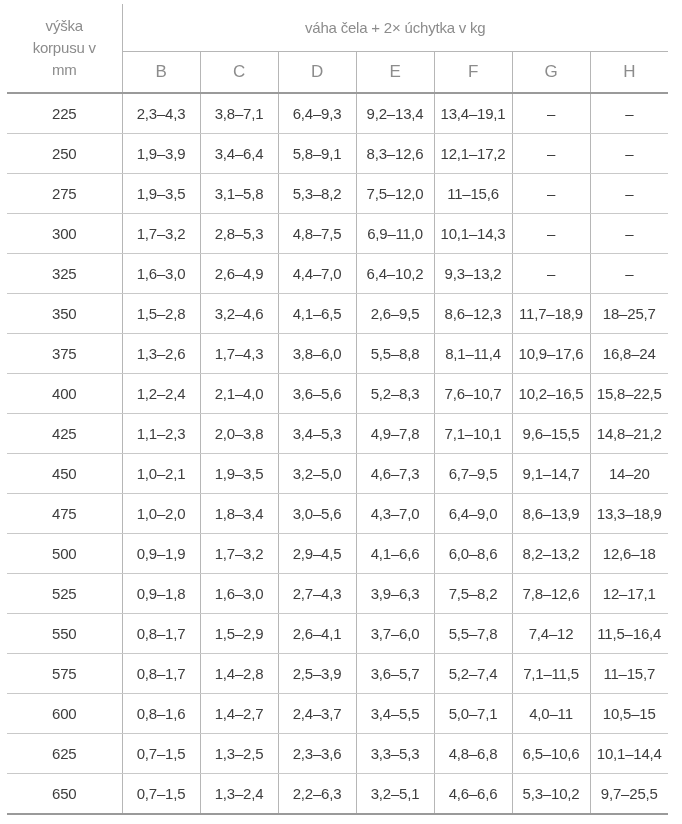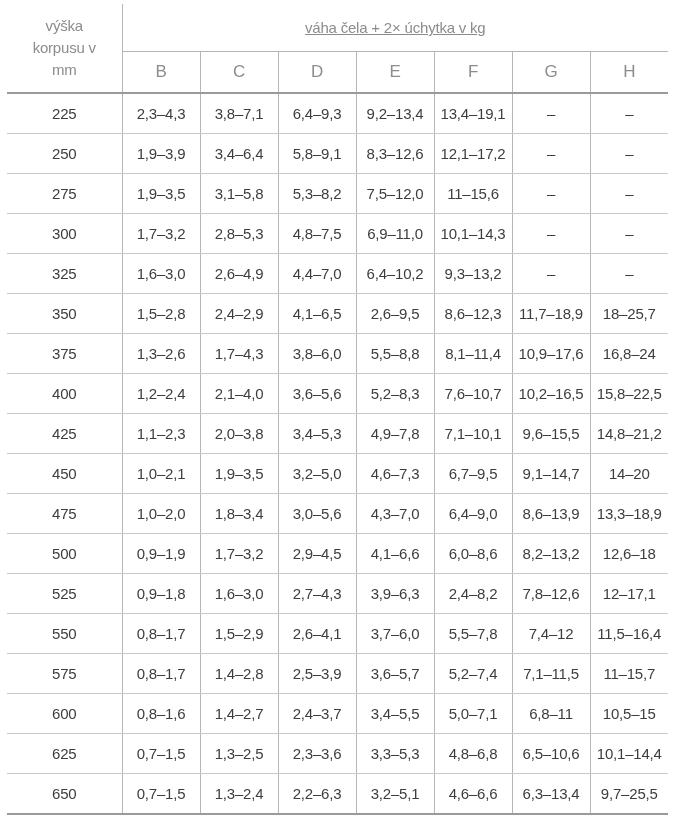--- a/index.html
+++ b/index.html
@@ -47,21 +47,20 @@
   th.corner .corner-text{
     display:inline-block;
     max-width:70px;
     line-height:1.45;
   }
   th.span-h{
     border-bottom:1px solid var(--col-line);
     color:var(--header-text);
     font-size:15px;
     height:47px;
-    text-decoration:underline;
   }
   tr.letters-row th{
     border-right:1px solid var(--col-line);
     border-bottom:2px solid var(--strong-line);
     color:var(--header-text);
     font-size:17px;
     height:40px;
   }
   tr.letters-row th:last-child{
     border-right:none;
@@ -159,21 +158,21 @@
           <td>2,6–4,9</td>
           <td>4,4–7,0</td>
           <td>6,4–10,2</td>
           <td>9,3–13,2</td>
           <td>–</td>
           <td>–</td>
         </tr>
         <tr>
           <td>350</td>
           <td>1,5–2,8</td>
-          <td>2,4–2,9</td>
+          <td>3,2–4,6</td>
           <td>4,1–6,5</td>
           <td>2,6–9,5</td>
           <td>8,6–12,3</td>
           <td>11,7–18,9</td>
           <td>18–25,7</td>
         </tr>
         <tr>
           <td>375</td>
           <td>1,3–2,6</td>
           <td>1,7–4,3</td>
@@ -232,21 +231,21 @@
           <td>6,0–8,6</td>
           <td>8,2–13,2</td>
           <td>12,6–18</td>
         </tr>
         <tr>
           <td>525</td>
           <td>0,9–1,8</td>
           <td>1,6–3,0</td>
           <td>2,7–4,3</td>
           <td>3,9–6,3</td>
-          <td>2,4–8,2</td>
+          <td>7,5–8,2</td>
           <td>7,8–12,6</td>
           <td>12–17,1</td>
         </tr>
         <tr>
           <td>550</td>
           <td>0,8–1,7</td>
           <td>1,5–2,9</td>
           <td>2,6–4,1</td>
           <td>3,7–6,0</td>
           <td>5,5–7,8</td>
@@ -263,38 +262,38 @@
           <td>7,1–11,5</td>
           <td>11–15,7</td>
         </tr>
         <tr>
           <td>600</td>
           <td>0,8–1,6</td>
           <td>1,4–2,7</td>
           <td>2,4–3,7</td>
           <td>3,4–5,5</td>
           <td>5,0–7,1</td>
-          <td>6,8–11</td>
+          <td>4,0–11</td>
           <td>10,5–15</td>
         </tr>
         <tr>
           <td>625</td>
           <td>0,7–1,5</td>
           <td>1,3–2,5</td>
           <td>2,3–3,6</td>
           <td>3,3–5,3</td>
           <td>4,8–6,8</td>
           <td>6,5–10,6</td>
           <td>10,1–14,4</td>
         </tr>
         <tr>
           <td>650</td>
           <td>0,7–1,5</td>
           <td>1,3–2,4</td>
           <td>2,2–6,3</td>
           <td>3,2–5,1</td>
           <td>4,6–6,6</td>
-          <td>6,3–13,4</td>
+          <td>5,3–10,2</td>
           <td>9,7–25,5</td>
         </tr>
       </tbody>
   </table>
 </div>
 
 </body></html>

